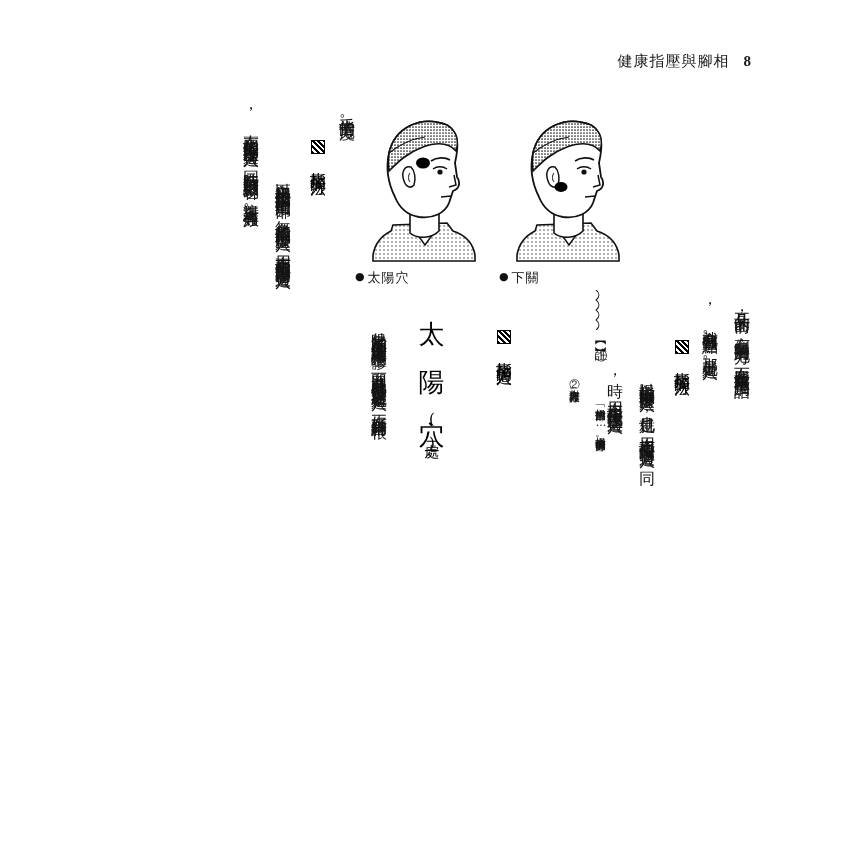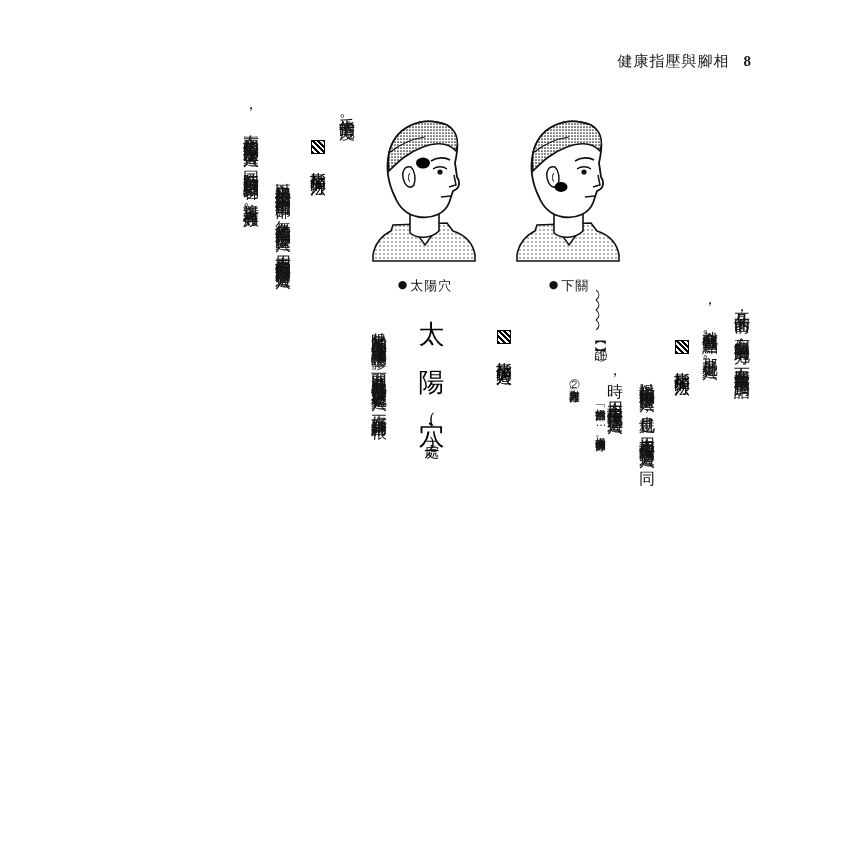--- a/index.html
+++ b/index.html
@@ -51,22 +51,22 @@
   }
   .fig-left { left: 355px; top: 105px; }
   .fig-right { left: 499px; top: 105px; }
 
   .fig-box {
     width: 140px;
     height: 160px;
     position: relative;
   }
   .fig-caption {
-    margin-top: 12px;
-    text-align: center;
+    margin-top: 4px;
+    text-align: left;
     font-size: 13px;
     letter-spacing: 1px;
     color: #111;
     font-family: "DejaVu Serif", "Liberation Serif", serif;
   }
   .fig-caption .bullet {
     font-size: 11px;
     margin-right: 2px;
     vertical-align: 2px;
   }

